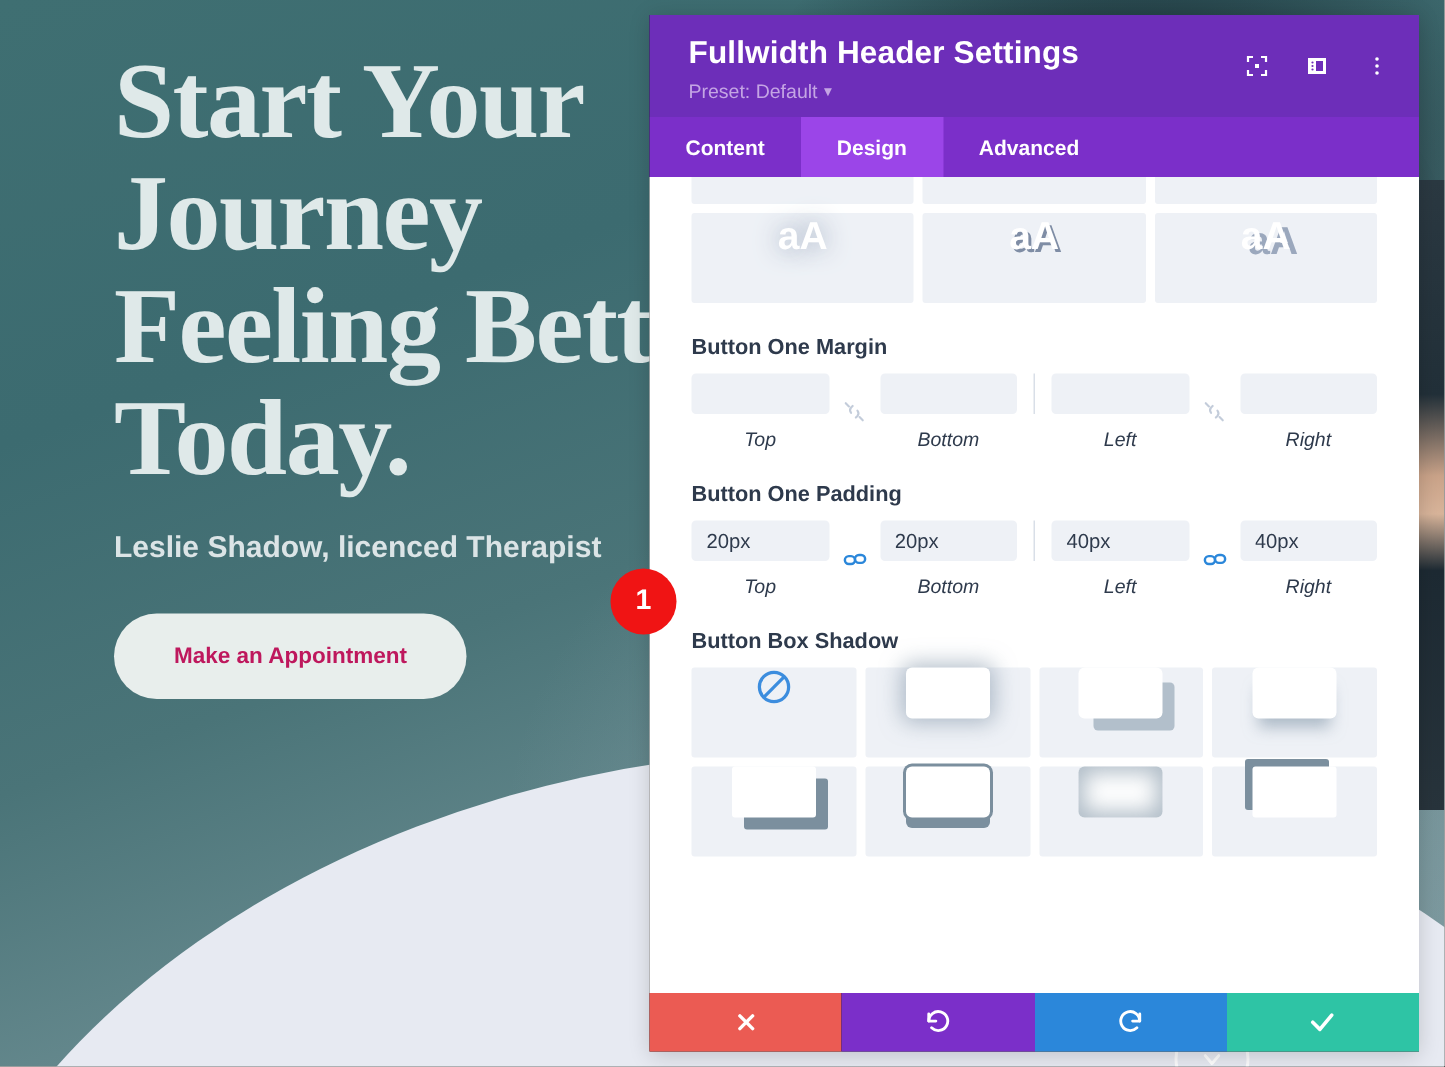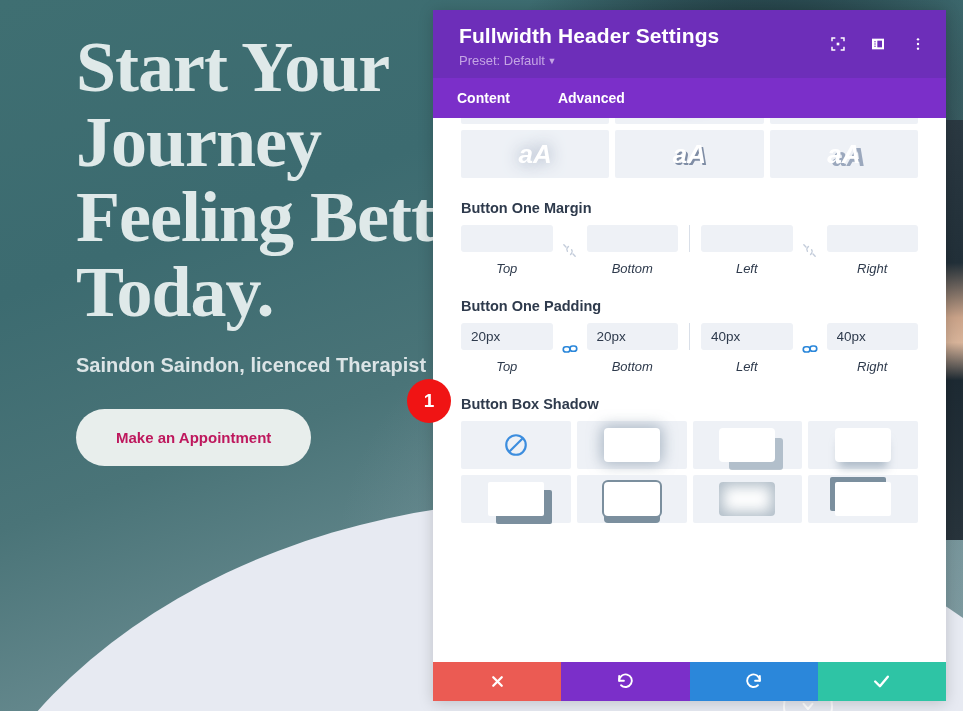--- a/index.html
+++ b/index.html
@@ -98,22 +98,22 @@
 
   .sect-label{
     font-size:14.5px;font-weight:700;color:#2e3a4c;margin:22px 0 9px 0;
   }
 
   
   .preset-grid{display:grid;gap:6px;}
   .grid-3{grid-template-columns:repeat(3,1fr);}
   .grid-4{grid-template-columns:repeat(4,1fr);}
   .preset-cell{
-    background:#eef1f6;height:48px;border-radius:2px;cursor:pointer;
-    display:flex;align-items:center;justify-content:center;position:relative;font-style:italic;
+    background:#eef1f6;height:60px;border-radius:2px;cursor:pointer;
+    display:flex;justify-content:center;position:relative;
   }
   .preset-cell.sel{outline:0;}
   .aa{font-size:26px;font-weight:700;color:#fff;}
   .aa.s1{text-shadow:0 0 12px rgba(110,125,150,.85);}
   .aa.s2{text-shadow:4px 4px 0 rgba(175,187,205,.85);}
   .aa.s3{text-shadow:0 0 16px rgba(140,155,180,.9);}
   .aa.s4{text-shadow:2px 2px 0 rgba(120,135,160,.95);}
   .aa.s5{text-shadow:5px 3px 0 rgba(150,163,185,.95);}
 
   .noicon{width:26px;height:26px;}
@@ -159,21 +159,21 @@
     <div class="person-sq"></div>
     <div class="curve"></div>
 
     <div class="hero-copy">
       <h1 class="hero-h1">
         <span>Start Your</span><br>
         <span>Journey</span><br>
         <span>Feeling Better</span><br>
         <span>Today.</span>
       </h1>
-      <p class="hero-sub">Saindon Saindon, licenced Therapist</p>
+      <p class="hero-sub">Leslie Shadow, licenced Therapist</p>
       <button class="hero-btn">Make an Appointment</button>
     </div>
 
     <div class="scroll-chev">
       <svg width="18" height="18" viewBox="0 0 24 24" fill="none" stroke="currentColor" stroke-width="2.6" stroke-linecap="round" stroke-linejoin="round">
         <polyline points="6 9 12 16 18 9"></polyline>
       </svg>
     </div>
   </div>
 </div>
@@ -208,20 +208,21 @@
           <circle cx="12" cy="5" r="1.8"></circle>
             <circle cx="12" cy="12" r="1.8"></circle>
             <circle cx="12" cy="19" r="1.8"></circle>
         </svg>
       </span>
     </div>
   </div>
 
   <div class="m-tabs">
     <div class="m-tab">Content</div>
+    <div class="m-tab active">Design</div>
     <div class="m-tab">Advanced</div>
   </div>
 
   <div class="m-body">
     <div class="m-scroll" style="margin-top:-42px;">
 
       <div class="preset-grid grid-3">
         <div class="preset-cell sel">
           <svg class="noicon" viewBox="0 0 24 24" fill="none" stroke="#3c8dde" stroke-width="2">
             <circle cx="12" cy="12" r="9"></circle>

